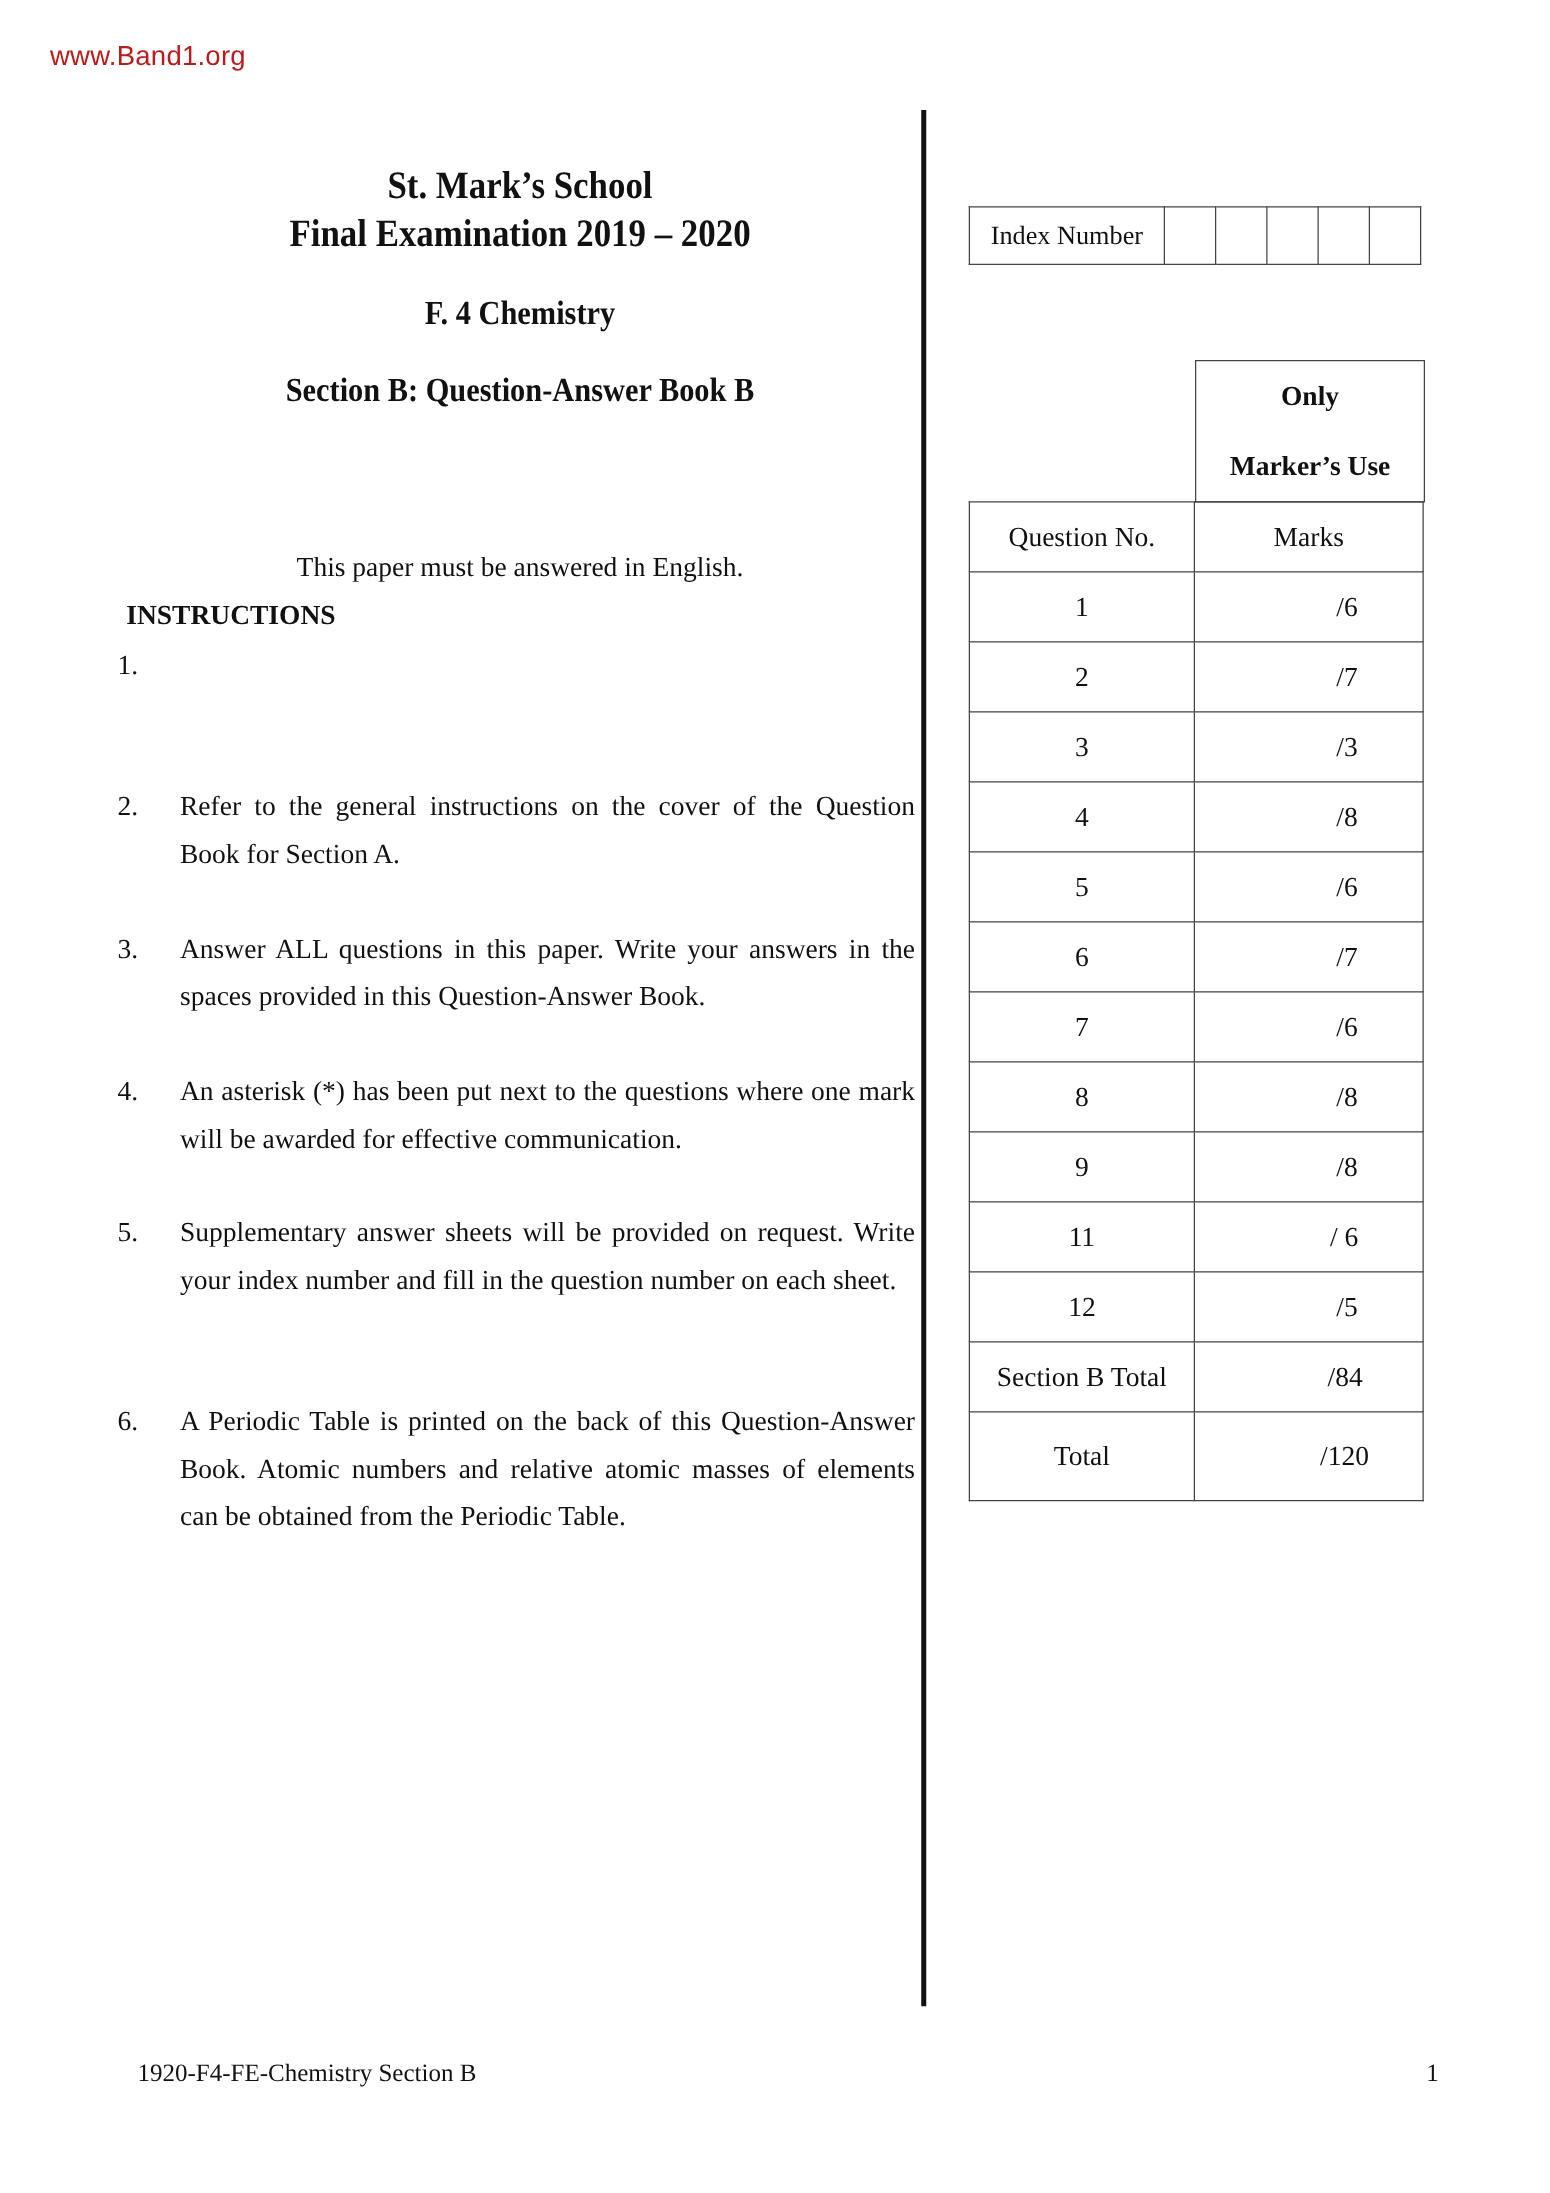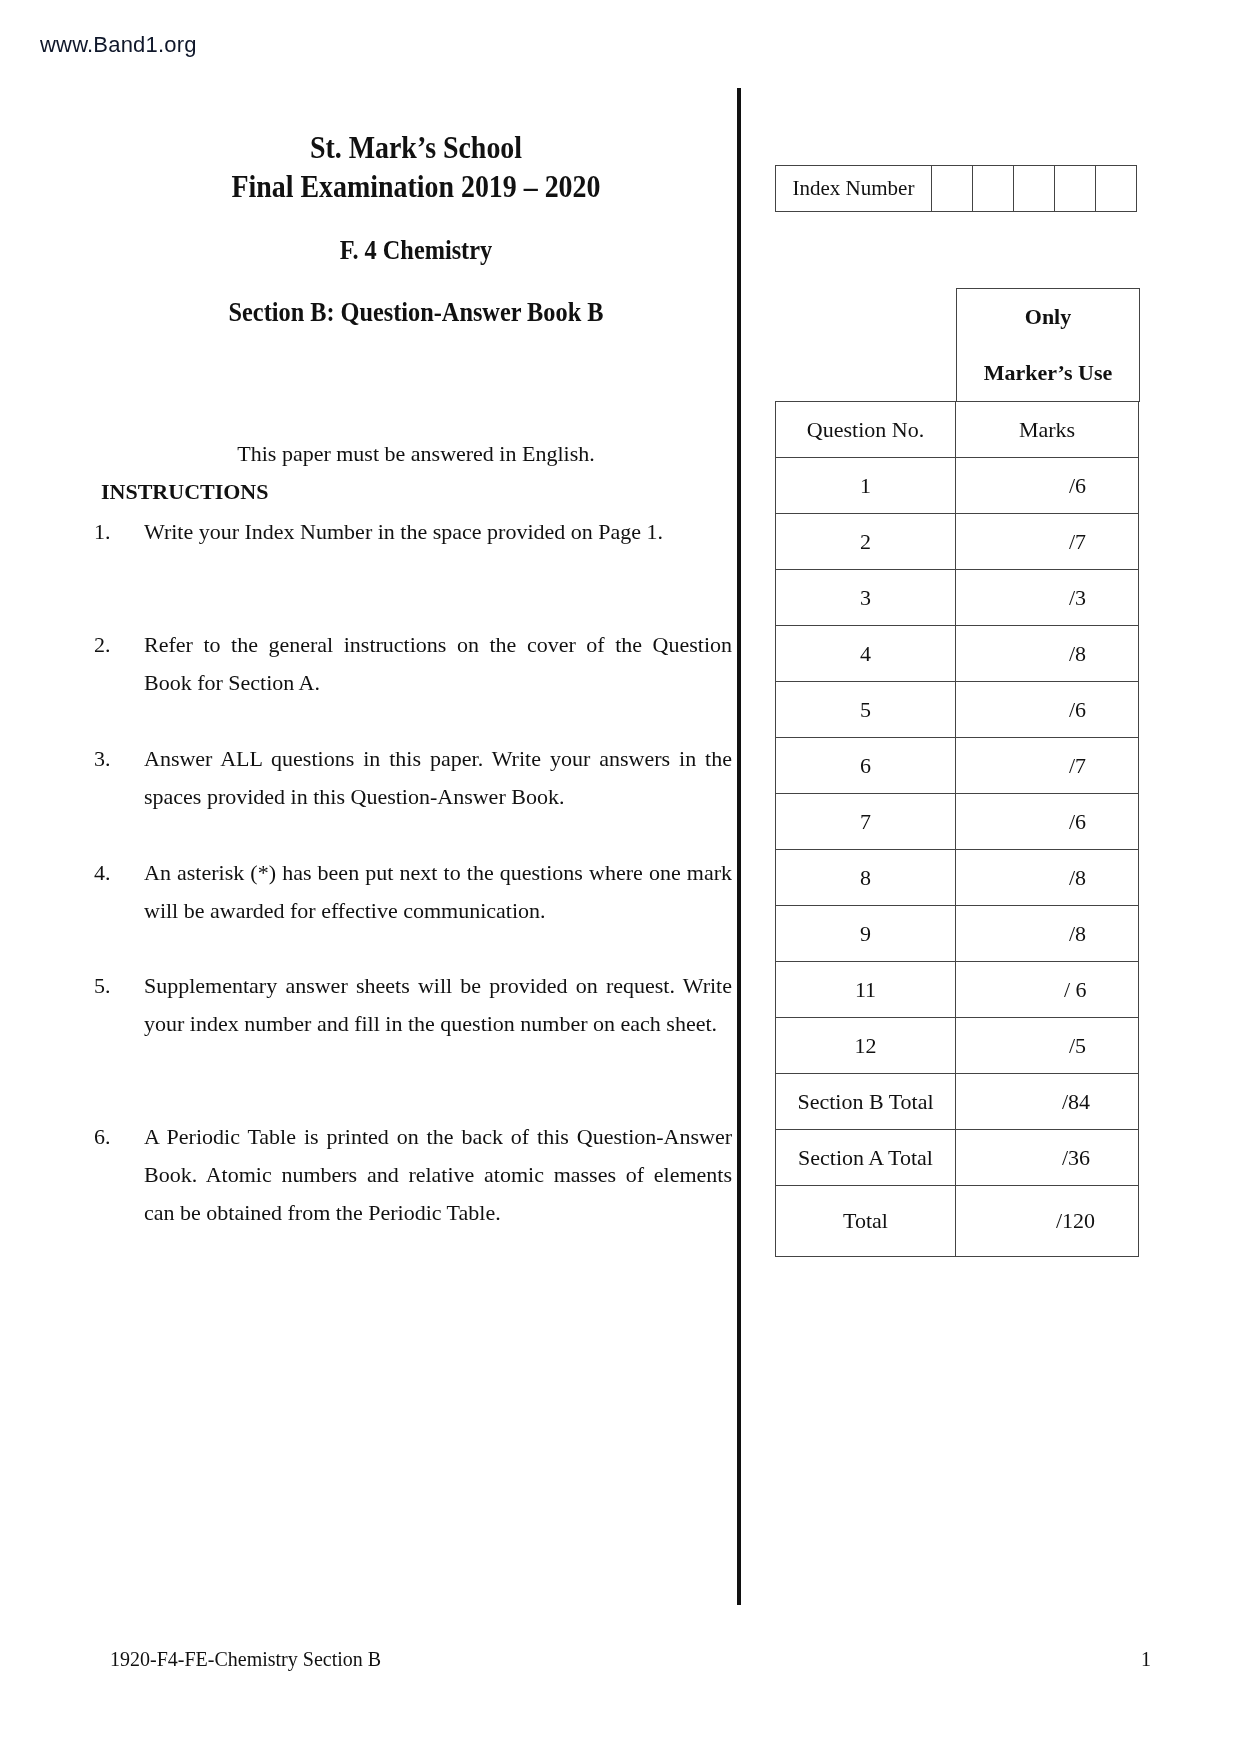--- a/index.html
+++ b/index.html
@@ -4,21 +4,21 @@
 <style>
   html, body { margin: 0; padding: 0; }
   body {
     width: 1240px; height: 1754px; position: relative; background: #ffffff;
     font-family: "Liberation Serif", "DejaVu Serif", serif; color: #111;
     overflow: hidden;
   }
   .abs { position: absolute; }
   .watermark {
     left: 40px; top: 32px; font-family: "Liberation Sans", "DejaVu Sans", sans-serif;
-    font-size: 22px; color: #0f172a; letter-spacing: 0.2px; text-align: right;
+    font-size: 22px; color: #b91c1c; letter-spacing: 0.2px; text-align: right;
   }
   .title-block { left: 100px; width: 632px; text-align: center; }
   .title {
     font-weight: bold; font-size: 31px; line-height: 39px; transform: scaleX(0.9);
     transform-origin: center;
   }
   .subtitle { font-weight: bold; font-size: 27px; transform: scaleX(0.9); }
   .note { font-size: 22px; margin-top: 36px; }
   .divider { left: 737px; top: 88px; width: 4px; height: 1517px; background: #111; }
 
@@ -65,21 +65,20 @@
   <div class="subtitle">Section B: Question-Answer Book B</div>
 </div>
 <div class="abs title-block" style="top:405px;">
   <div class="note">This paper must be answered in English.</div>
 </div>
 
 <div class="abs instr-heading">INSTRUCTIONS</div>
 
 <div class="abs instr-item" style="top:513px;">
   <span class="num">1.</span>
-  <span class="txt" style="text-align:left; width:540px;">Write your Index Number in the space provided on Page 1.</span>
 </div>
 <div class="abs instr-item" style="top:626px;">
   <span class="num">2.</span>
   <span class="txt">Refer to the general instructions on the cover of the Question Book for Section A.</span>
 </div>
 <div class="abs instr-item" style="top:740px;">
   <span class="num">3.</span>
   <span class="txt">Answer ALL questions in this paper. Write your answers in the spaces provided in this Question-Answer Book.</span>
 </div>
 <div class="abs instr-item" style="top:854px;">
@@ -162,24 +161,20 @@
     <td class="m" style="padding-left:108px;">/ 6</td>
   </tr>
   <tr>
     <td class="q">12</td>
     <td class="m">/5</td>
   </tr>
   <tr>
     <td class="q">Section B Total</td>
     <td class="m wide">/84</td>
   </tr>
-  <tr>
-    <td class="q">Section A Total</td>
-    <td class="m wide">/36</td>
-  </tr>
   <tr class="total">
     <td class="q">Total</td>
     <td class="m" style="padding-left:100px;">/120</td>
   </tr>
 </tbody>
   </table>
 
 <div class="abs footer-left">1920-F4-FE-Chemistry Section B</div>
 <div class="abs footer-right">1</div>
 

